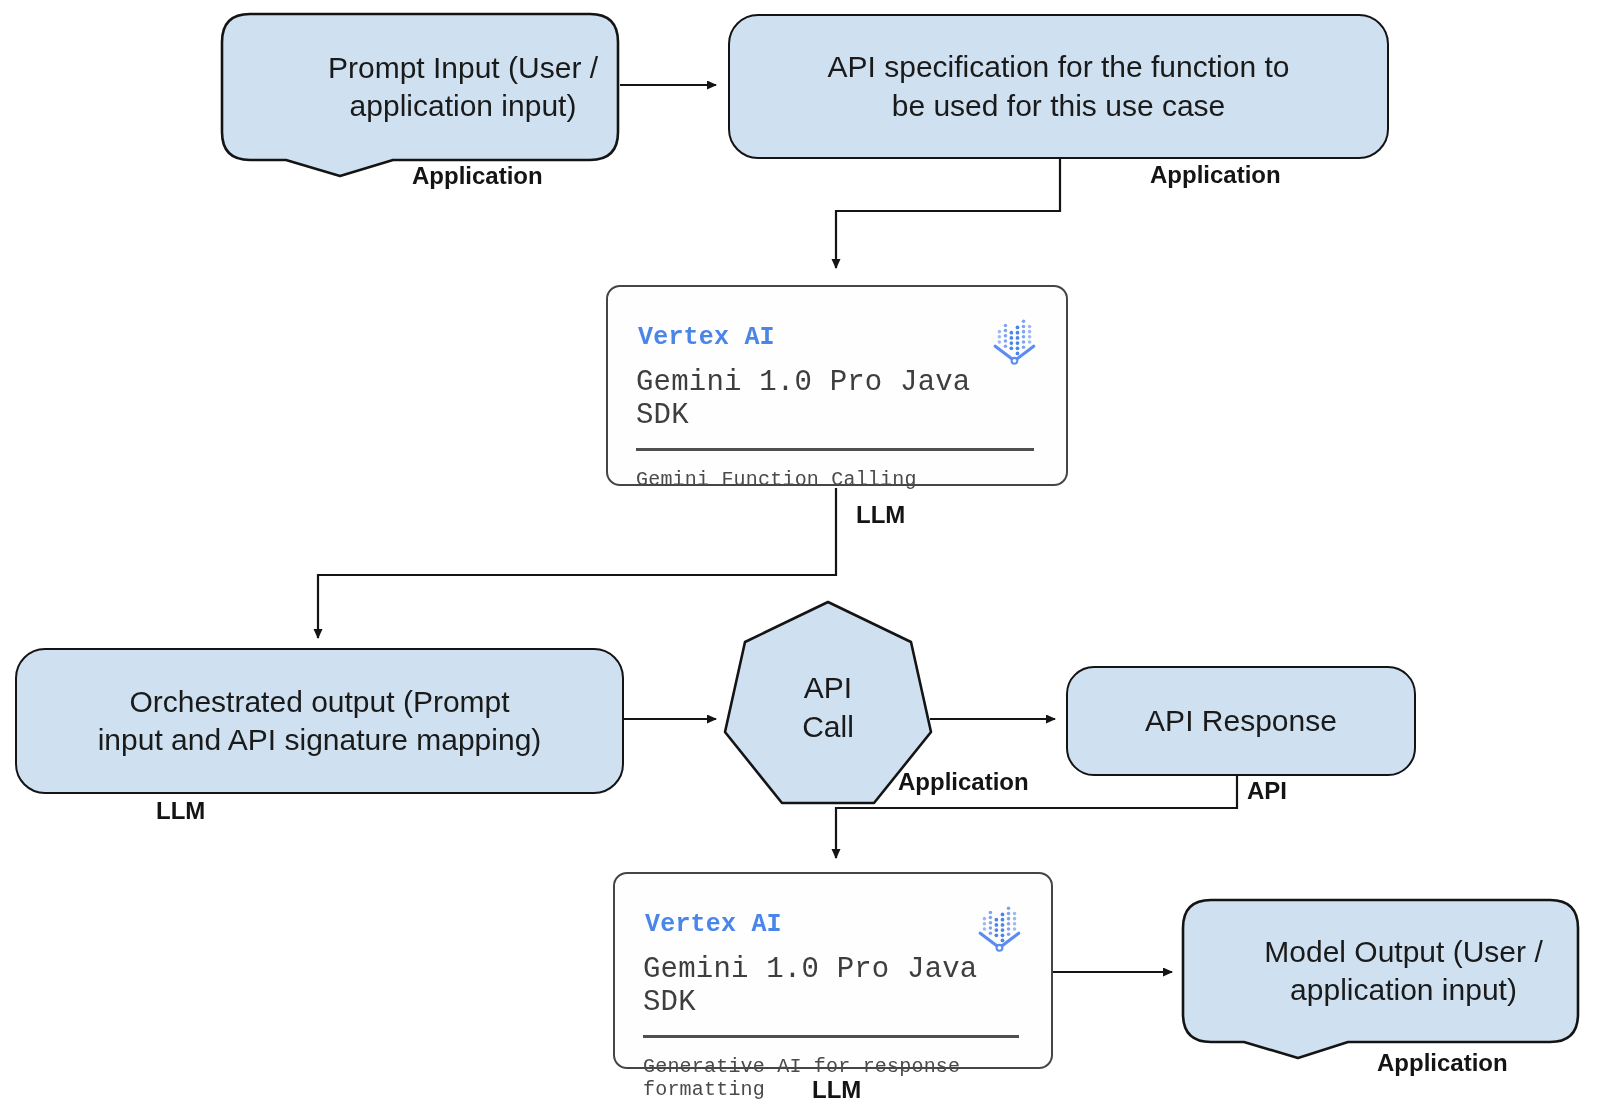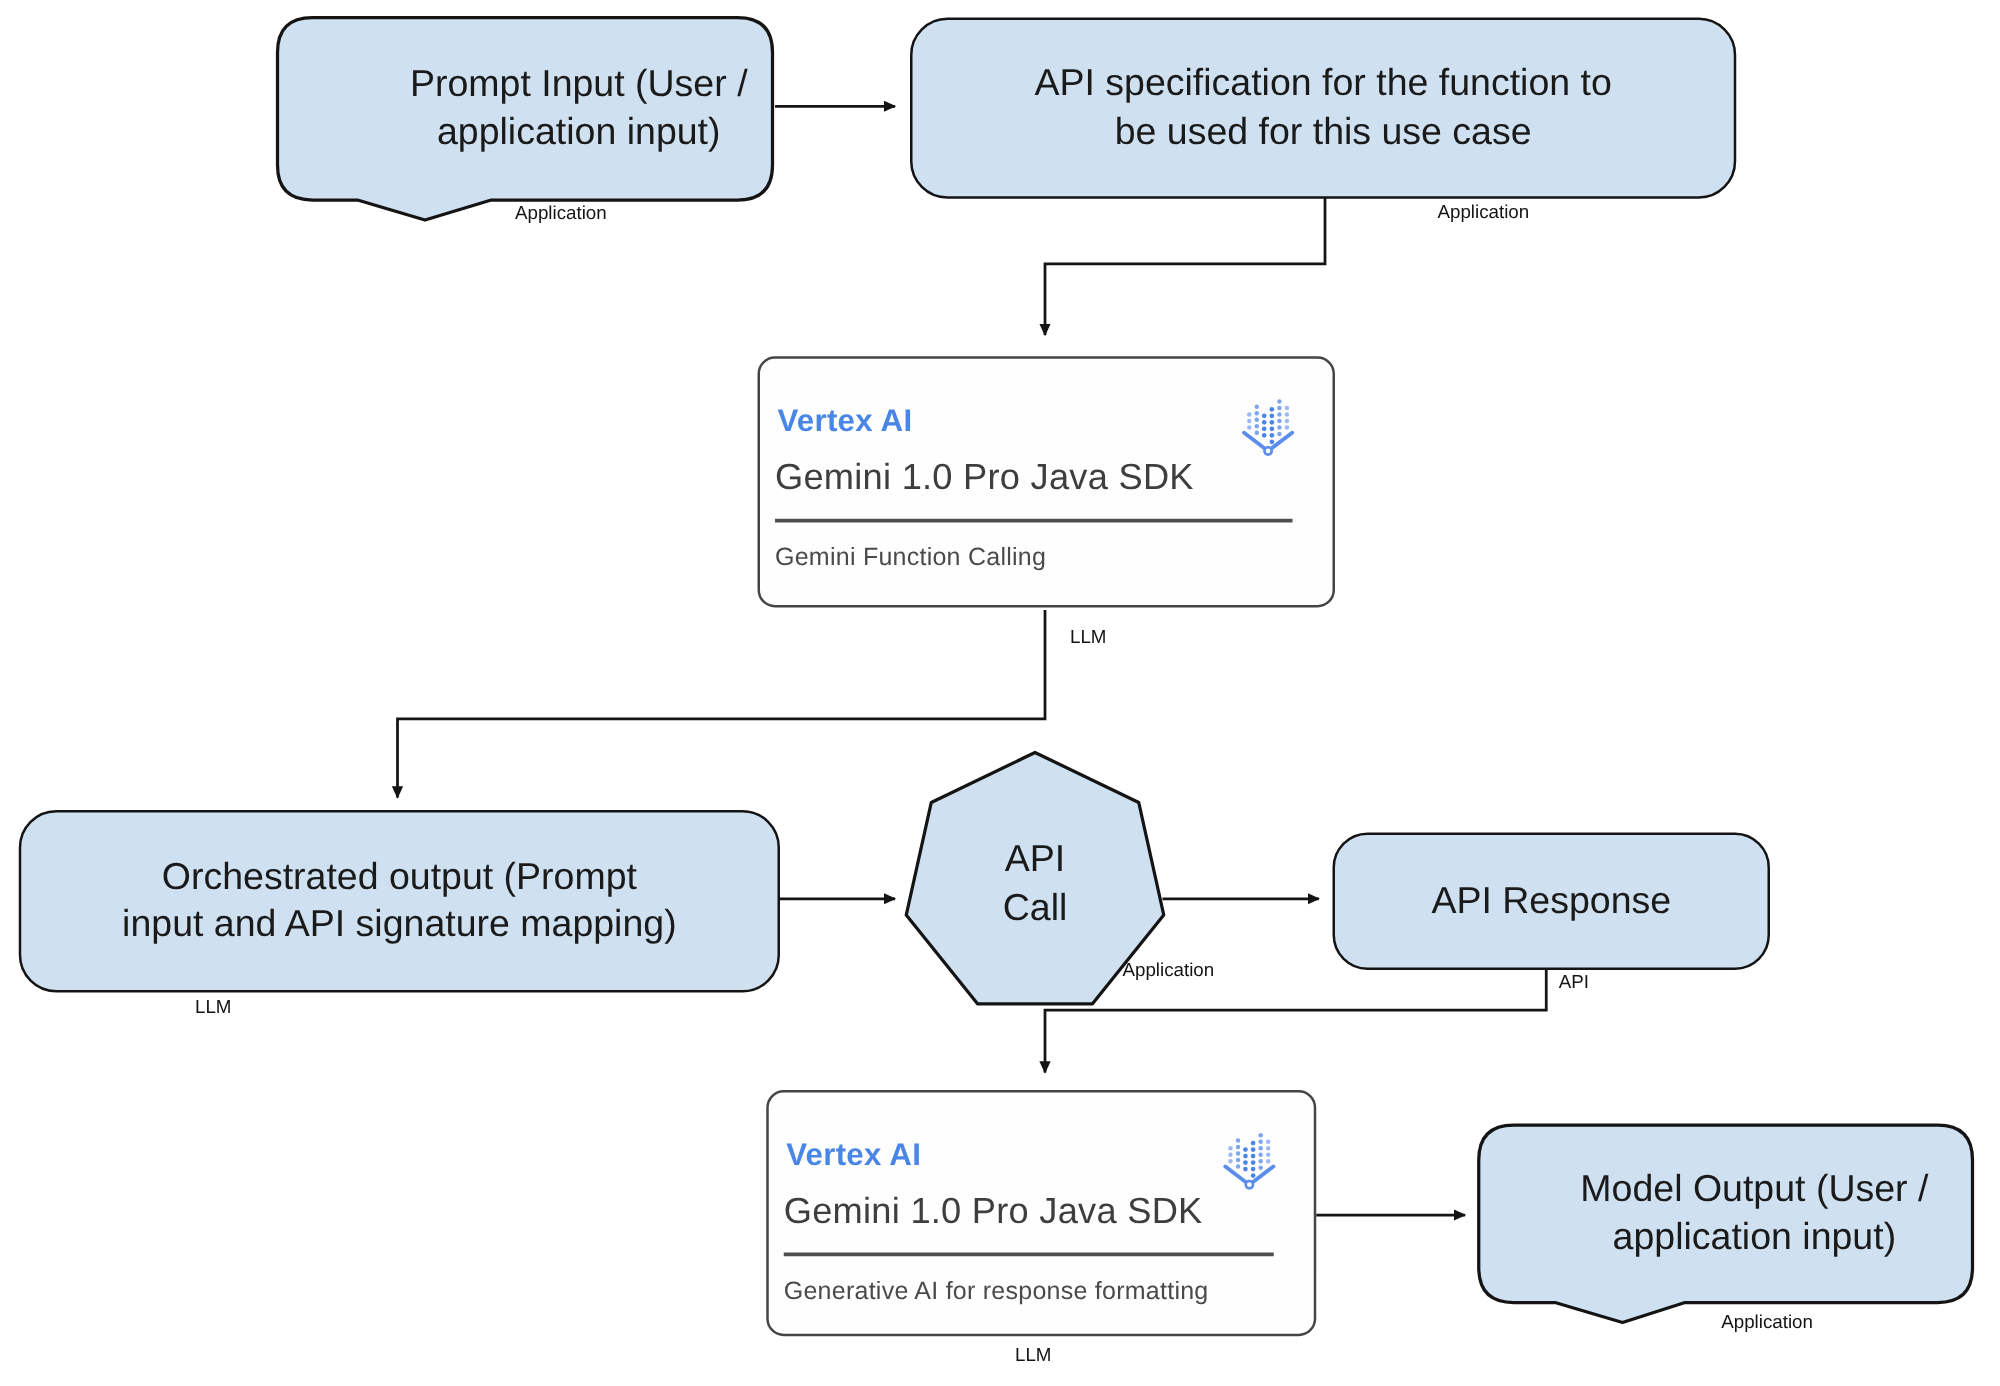--- a/index.html
+++ b/index.html
@@ -23,31 +23,31 @@
   
   .overlay-text{position:absolute;display:flex;align-items:center;justify-content:center;
         text-align:center;line-height:1.28;font-size:30px;color:#1a1a1a;pointer-events:none;}
   .t-prompt{left:222px;top:14px;width:396px;height:146px;padding-left:43px;}
   .t-model{left:1183px;top:900px;width:441px;height:142px;}
   .t-apicall{left:728px;top:645px;width:200px;height:125px;}
   .tline{display:block;}
 
   
   .card{position:absolute;background:#fefefe;border:2.4px solid #454545;border-radius:14px;
-        padding:36px 30px 0 12px;box-sizing:border-box;}
+        padding:36px 30px 0 28px;box-sizing:border-box;font-family:Liberation Mono, monospace;}
   .card1{left:606px;top:285px;width:462px;height:201px;}
   .card2{left:613px;top:872px;width:440px;height:197px;}
   .card .v-title{font-size:25px;font-weight:600;color:#4a85e8;margin:0 0 14px 2px;letter-spacing:.2px;}
   .card .g-title{font-size:29px;font-weight:400;color:#3e3e3e;margin:0 0 16px 0;letter-spacing:.2px;}
   .card .rule{height:3px;background:#4f4f4f;margin:0 2px 0 0;}
   .card .sub{font-size:20px;color:#4a4a4a;margin-top:17px;letter-spacing:.2px;}
   .card .vx-icon{position:absolute;top:28px;right:26px;width:50px;height:52px;}
 
   
-  .tag{position:absolute;font-size:15px;color:#141414;white-space:nowrap;}
+  .tag{position:absolute;font-size:24px;color:#141414;white-space:nowrap;font-weight:bold;}
   .tag-app1{left:412px;top:162px;}
   .tag-app2{left:1150px;top:161px;}
   .tag-llm1{left:856px;top:501px;}
   .tag-llm2{left:156px;top:797px;}
   .tag-app3{left:898px;top:768px;}
   .tag-api{left:1247px;top:777px;}
   .tag-llm3{left:812px;top:1076px;}
   .tag-app4{left:1377px;top:1049px;}
 </style>
 </head>

